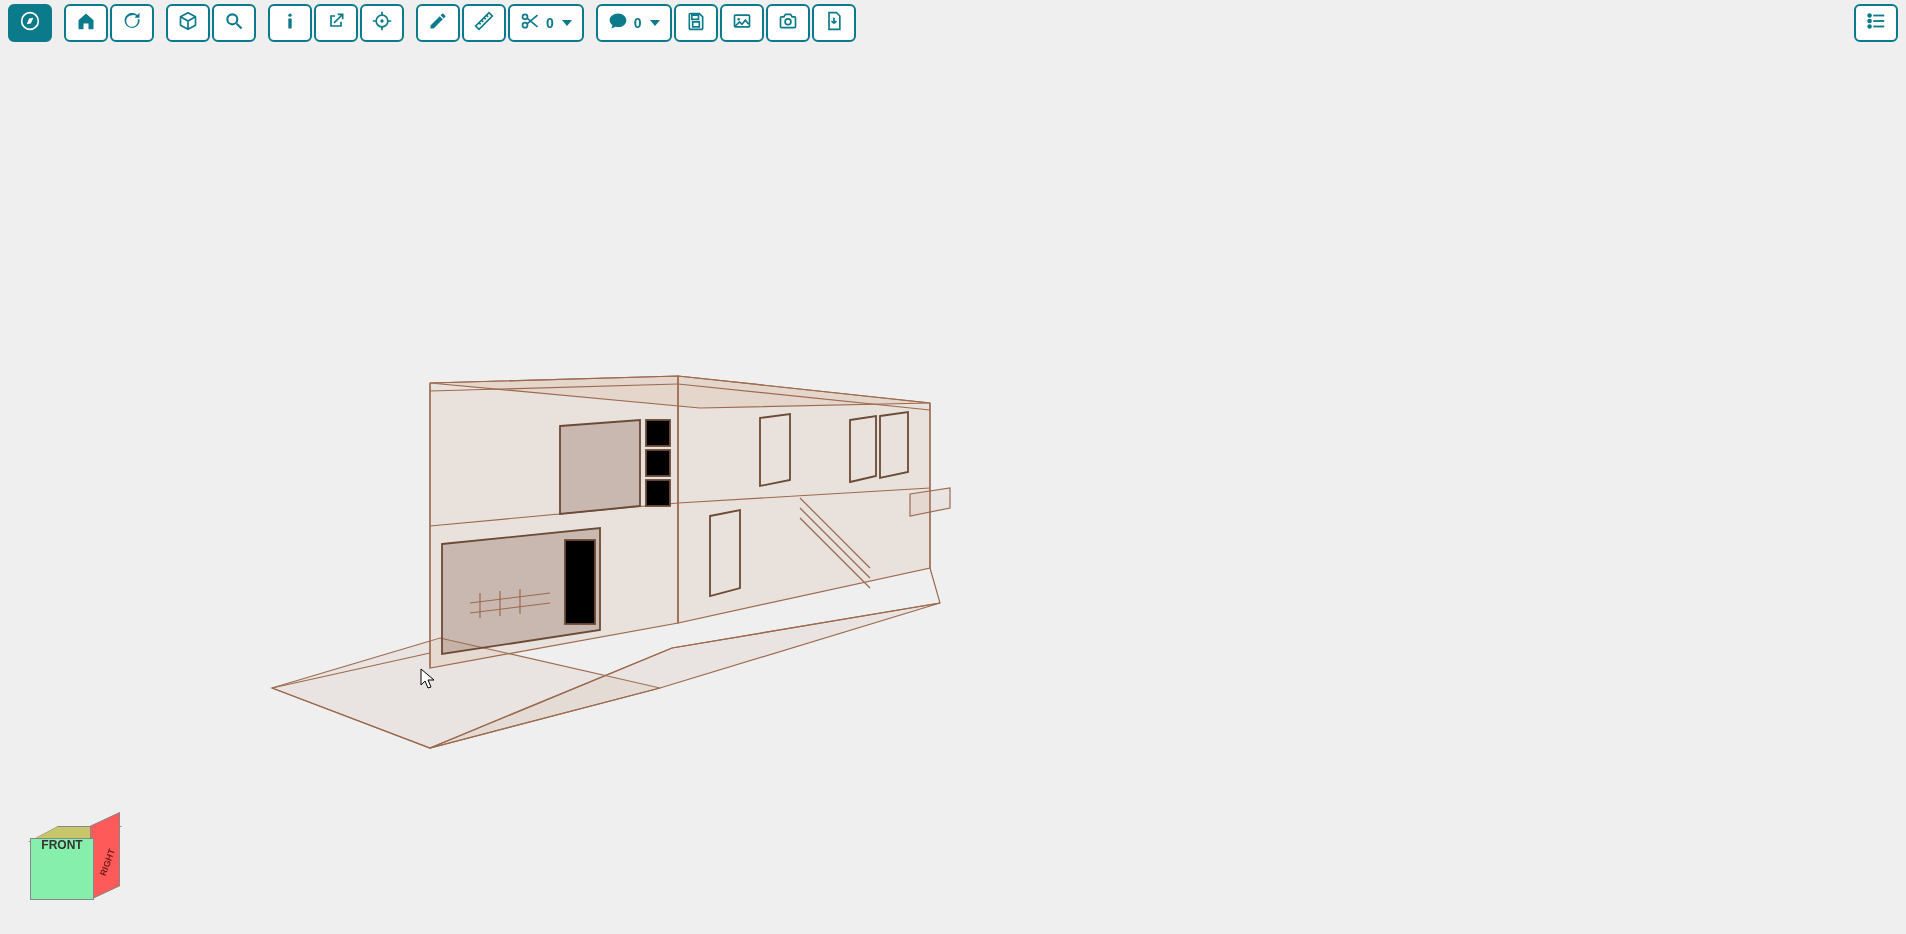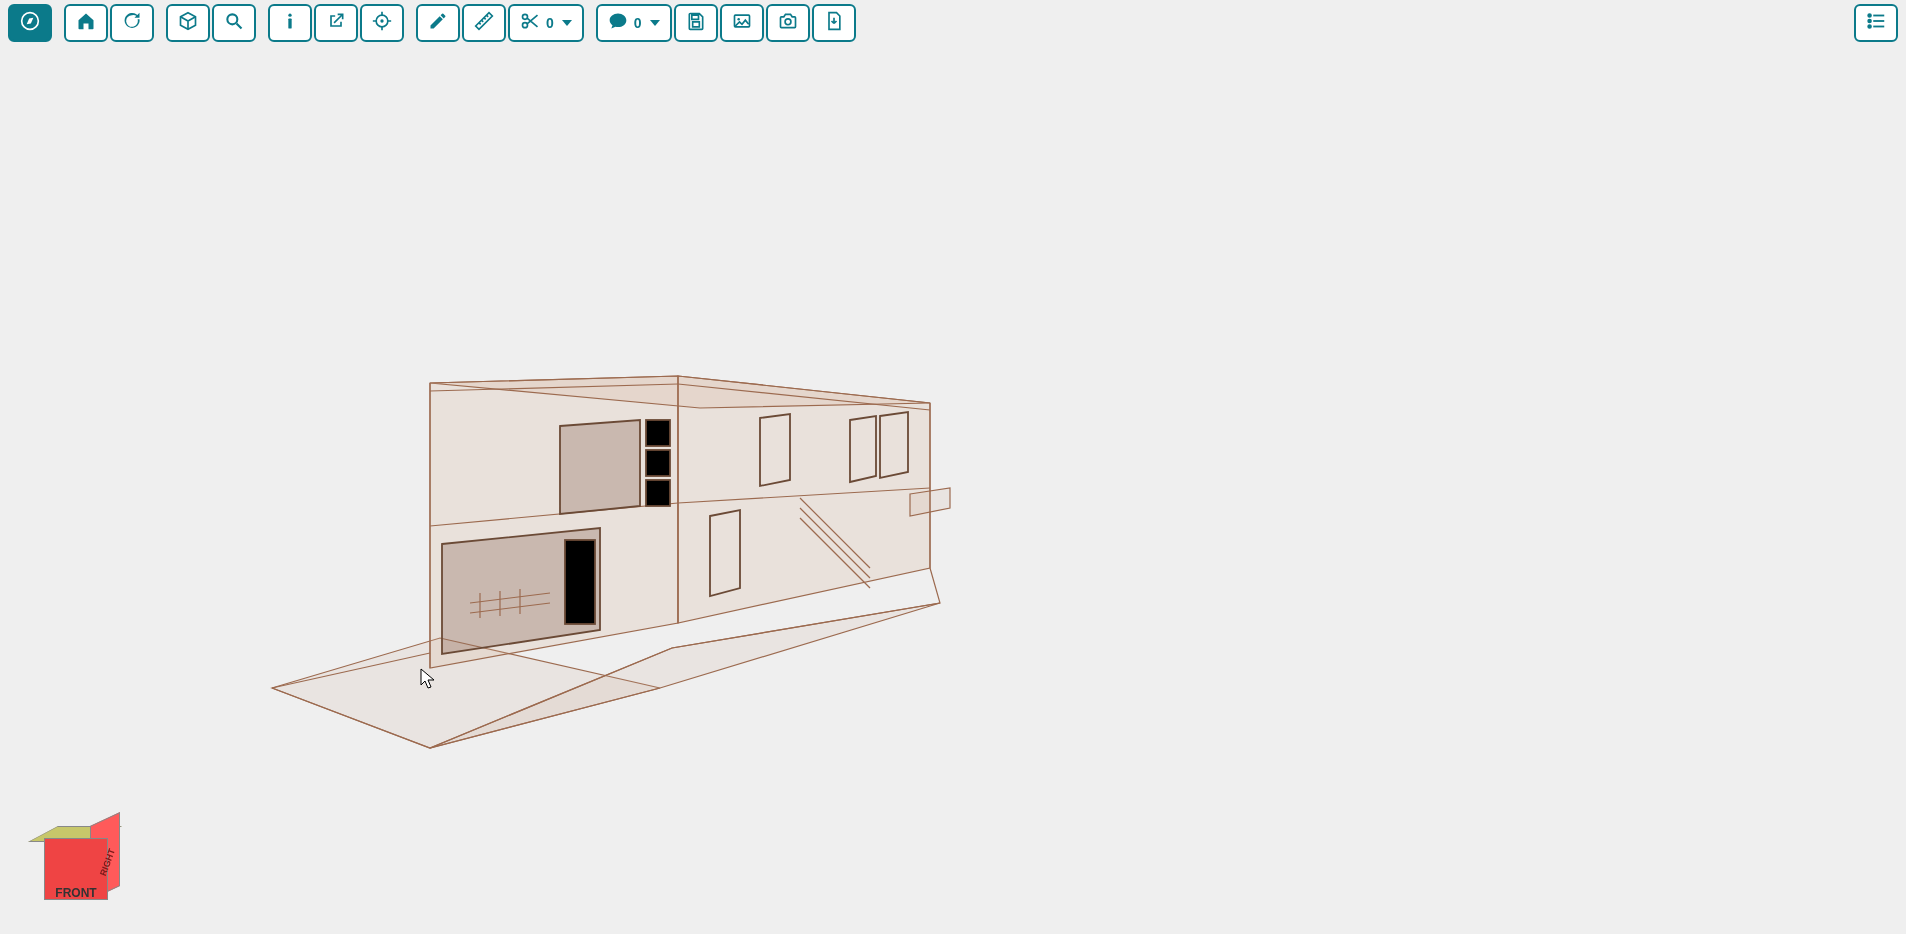--- a/index.html
+++ b/index.html
@@ -21,21 +21,21 @@
   .viewport{position:absolute;top:48px;left:0;right:0;bottom:0}
   .model-svg{position:absolute;top:0;left:0;width:100%;height:100%}
   .model-svg line,.model-svg polyline,.model-svg polygon{stroke:#9c6a4f;stroke-width:1.2;fill:none}
   .model-svg polygon.fill{fill:rgba(214,178,150,0.22)}
   .model-svg polygon.dark{fill:rgba(120,80,60,0.28)}
   .model-svg polygon.floor{fill:rgba(200,170,150,0.15)}
   .model-svg .win{stroke:#6b4a36;stroke-width:1.8}
 
   
   .nav-cube{position:absolute;left:28px;bottom:28px;width:90px;height:80px;cursor:pointer;user-select:none}
-  .cube-front{position:absolute;left:16px;top:12px;width:62px;height:60px;background:#ef4444;border:1px solid #888;display:flex;align-items:flex-end;justify-content:center;font:600 12px/1 Arial;color:#333}
+  .cube-front{position:absolute;left:2px;top:12px;width:62px;height:60px;background:#86efac;border:1px solid #888;display:flex;align-items:flex-start;justify-content:center;font:600 12px/1 Arial;color:#333}
   .cube-side{position:absolute;left:62px;top:12px;width:0;height:60px;border-top:0;border-bottom:0}
   .cube-side::before{content:"";position:absolute;left:0;top:-12px;width:28px;height:72px;background:#ff5a5a;transform:skewY(-25deg);transform-origin:left top;border:1px solid #888}
   .cube-side-label{position:absolute;left:66px;top:32px;font:600 9px/1 Arial;color:#7a1a1a;transform:rotate(-70deg)}
   .cube-top{position:absolute;left:0;top:0;width:62px;height:14px}
   .cube-top::before{content:"";position:absolute;left:0;top:0;width:62px;height:14px;background:#c7c76a;transform:skewX(-62deg);transform-origin:left bottom;border:1px solid #888}
 
   
   .cursor-arrow{position:absolute;width:16px;height:22px;pointer-events:none}
 </style>
 </head>

